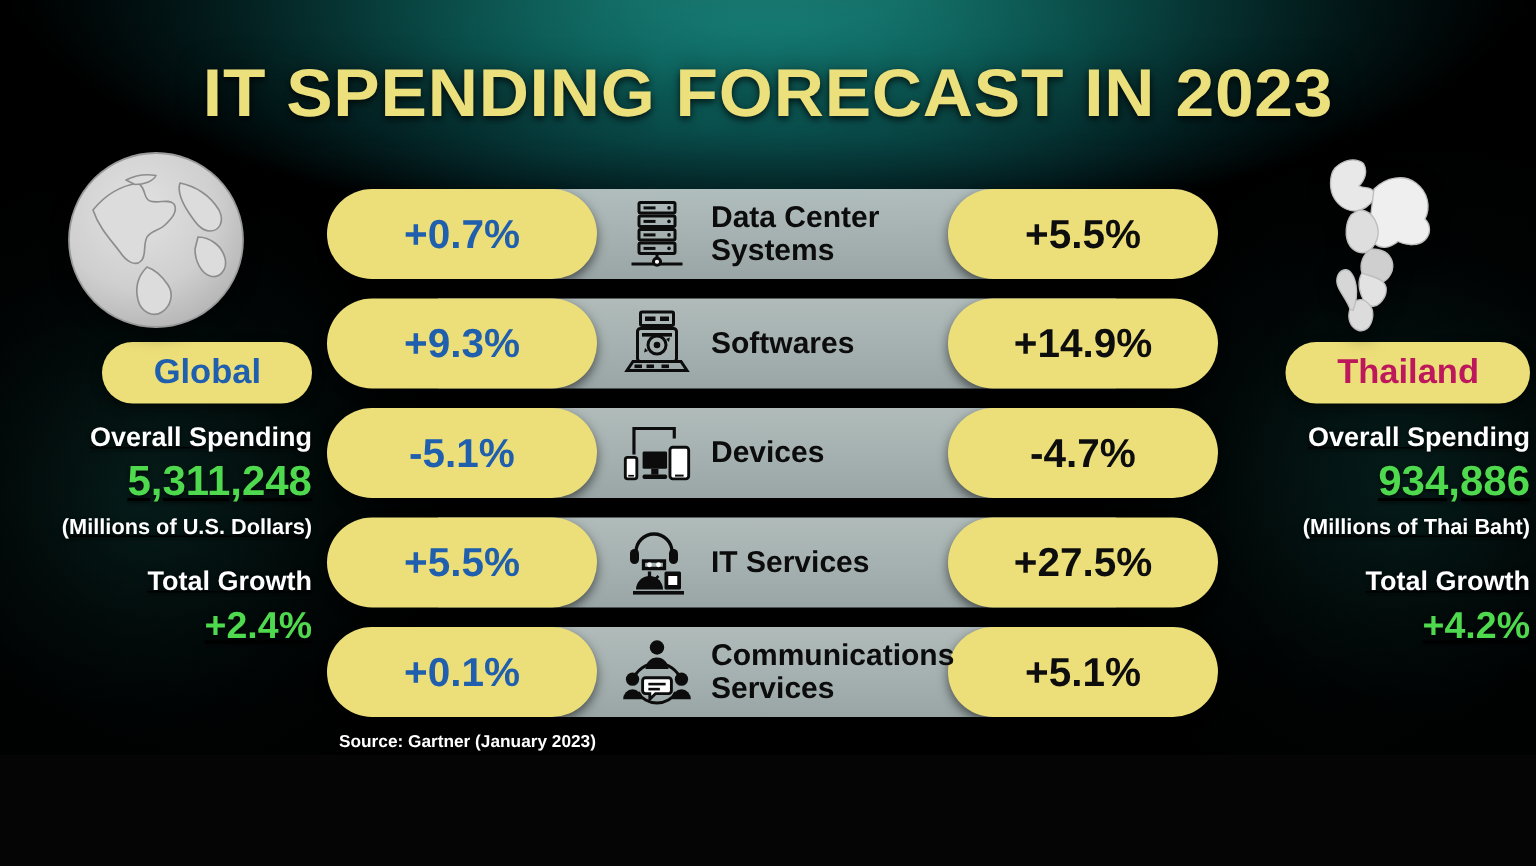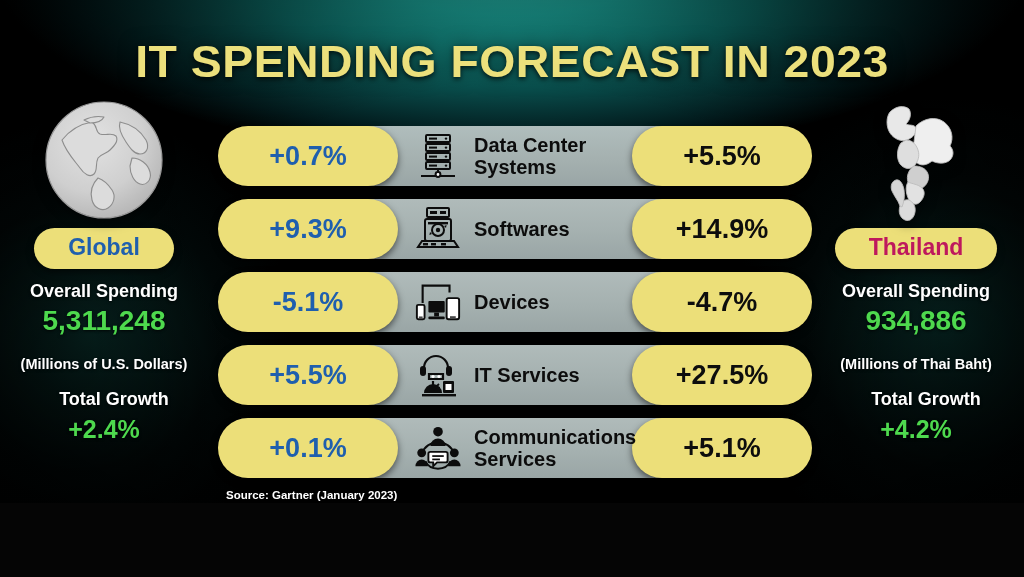--- a/index.html
+++ b/index.html
@@ -43,21 +43,21 @@
     position:absolute;left:0;top:36px;width:1024px;text-align:center;
     font-size:45px;font-weight:bold;letter-spacing:.5px;
     color:#ece07c;
     text-shadow:0 2px 5px rgba(0,0,0,.75), 0 0 18px rgba(0,0,0,.5);
     font-stretch:condensed;
     transform:scaleX(1.03);
     white-space:nowrap;
   }
 
   
-  .side{position:absolute;top:96px;width:208px;text-align:center;}
+  .side{position:absolute;top:96px;width:208px;text-align:right;text-decoration:underline;}
   .side.left{left:0;}
   .side.right{right:4px;}
 
   .side-emblem{height:128px;display:flex;align-items:center;justify-content:center;}
   .globe-svg{display:block;filter:drop-shadow(0 3px 6px rgba(0,0,0,.6));}
   .thai-svg{display:block;filter:drop-shadow(0 3px 6px rgba(0,0,0,.6));}
 
   .side-pill{
     display:inline-block;background:#ecdf79;border-radius:22px;
     padding:7px 34px 9px;margin-top:4px;
@@ -69,21 +69,21 @@
 
   .side-label{
     color:#ffffff;font-size:18px;font-weight:bold;margin-top:12px;line-height:1.15;
     text-shadow:0 1px 3px rgba(0,0,0,.8);
   }
   .side-value{
     color:#4ed94e;font-size:28px;font-weight:bold;margin-top:4px;line-height:1.1;
     text-shadow:0 1px 3px rgba(0,0,0,.8);
   }
   .side-unit{
-    color:#ffffff;font-size:14.5px;font-weight:bold;margin-top:19px;line-height:1.15;
+    color:#ffffff;font-size:14.5px;font-weight:bold;margin-top:7px;line-height:1.15;
     text-shadow:0 1px 3px rgba(0,0,0,.8);
   }
   .side-growth-label{
     color:#ffffff;font-size:18px;font-weight:bold;margin-top:17px;line-height:1.15;
     text-shadow:0 1px 3px rgba(0,0,0,.8);
     margin-left:20px;
   }
   .side-growth-value{
     color:#4ed94e;font-size:25px;font-weight:bold;margin-top:6px;line-height:1.1;
     text-shadow:0 1px 3px rgba(0,0,0,.8);

